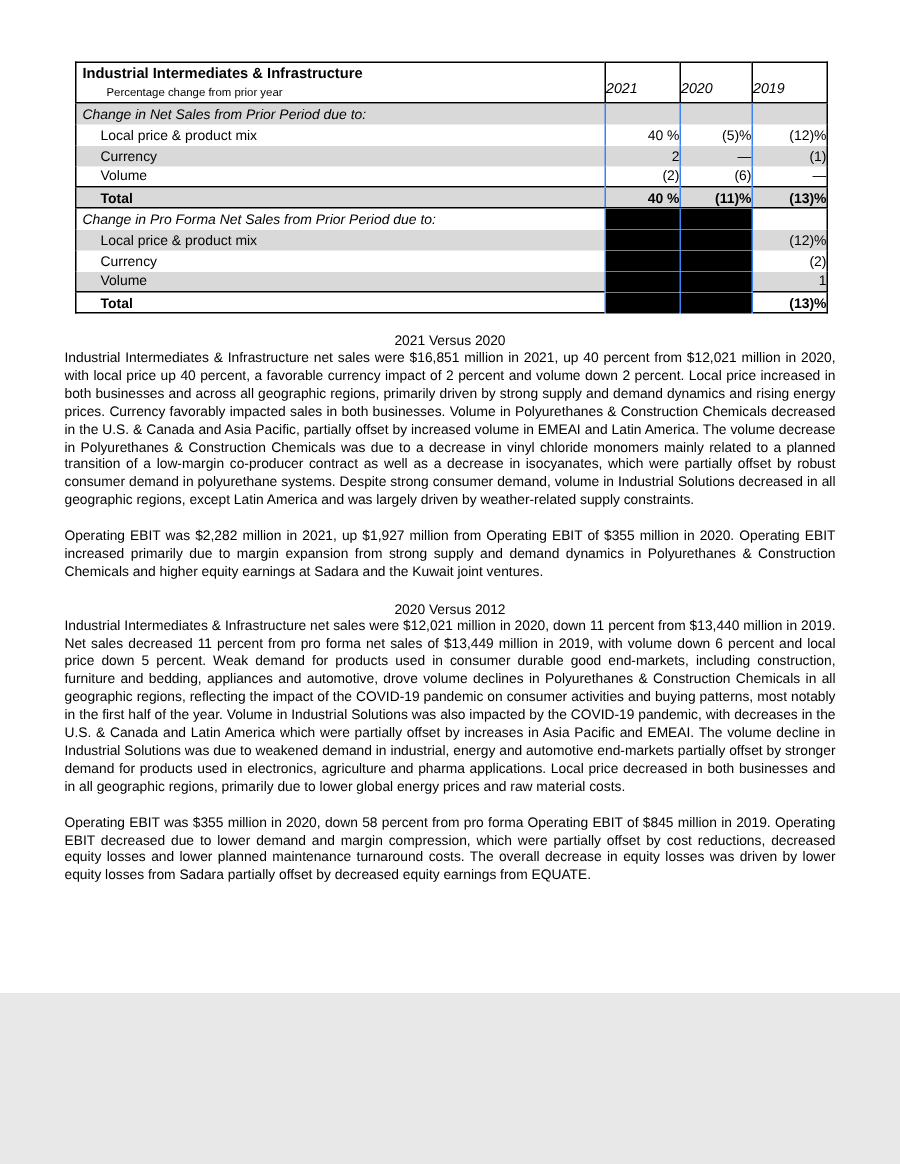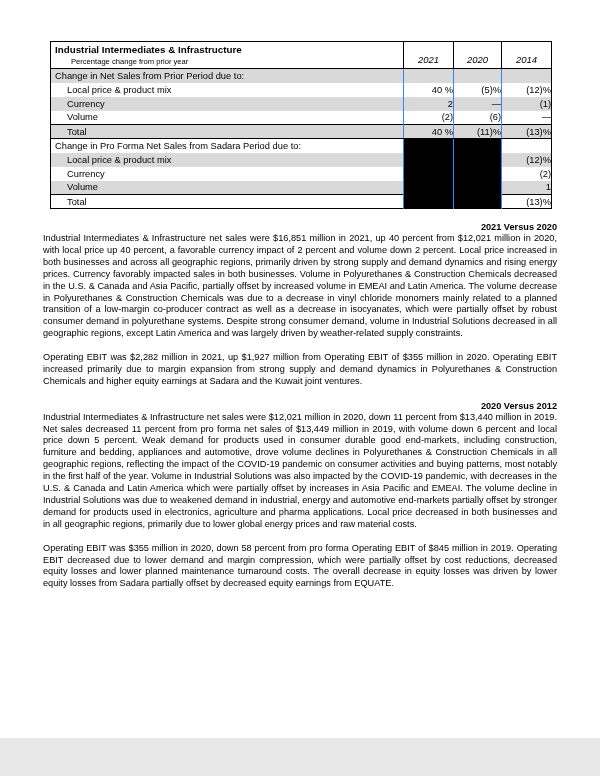--- a/index.html
+++ b/index.html
@@ -1,21 +1,21 @@
 <!DOCTYPE html>
 <html><head>
 <meta charset="utf-8">
 <style>
   * { margin: 0; padding: 0; box-sizing: border-box; }
   html, body { background: #e8e8e8; }
   body { font-family: "Liberation Sans", "DejaVu Sans", sans-serif; color: #000; }
   .page {
     position: relative;
     width: 600px;
-    height: 738px;
+    height: 662px;
     background: #ffffff;
     margin: 0 auto;
     overflow: hidden;
   }
 
   
   .tbl-wrap { position: absolute; left: 50px; top: 41px; }
   table.fin {
     border-collapse: collapse;
     table-layout: fixed;
@@ -29,54 +29,54 @@
   col.c-2021 { width: 50px; }
   col.c-2020 { width: 48px; }
   col.c-2019 { width: 50px; }
 
   tr.hdr-row td { border-bottom: 1.3px solid #000; height: 27px; vertical-align: bottom; }
   .title-cell { padding: 2px 4px 1px 4px; vertical-align: top !important; }
   .tbl-title { font-weight: bold; font-size: 9.8px; line-height: 12px; }
   .tbl-sub { font-size: 7.6px; line-height: 11px; margin-left: 16px; }
   td.year {
     border-left: 1px solid #000;
-    text-align: center;
+    text-align: left;
     font-style: italic;
     font-size: 9.5px;
     padding-bottom: 3px;
   }
 
   table.fin tr.data-row td { height: 14px; }
-  td.sec-hdr { padding-left: 4px; }
+  td.sec-hdr { font-style: italic; padding-left: 4px; }
   td.lbl { padding-left: 16px; }
   td.val {
     border-left: 1px solid #3b82f6;
     text-align: right;
     padding-right: 0;
   }
   tr.shade td { background: #d9d9d9; }
-  tr.total-row td { border-top: 1.3px solid #000; }
+  tr.total-row td { border-top: 1.3px solid #000; font-weight: bold; }
   tr.total-sep td { border-bottom: 1.3px solid #000; }
   td.blk { background: #000 !important; }
 
   
   .body-text {
     position: absolute;
     left: 43px;
     top: 221px;
     width: 514px;
     font-size: 9.2px;
     line-height: 11.9px;
     text-align: justify;
   }
   .body-text h2 {
     font-size: 9.2px;
-    font-weight: bold;
+    font-weight: normal;
     line-height: 12px;
-    text-align: right;
+    text-align: center;
   }
   .body-text p { margin: 0 0 11.9px 0; }
 
   .page-number {
     position: absolute;
     left: 0;
     top: 748px;
     width: 100%;
     text-align: center;
     font-size: 9px;
@@ -96,21 +96,21 @@
           <col class="c-2019">
       </colgroup>
       <tbody>
         <tr class="hdr-row">
           <td class="title-cell">
             <div class="tbl-title">Industrial Intermediates &amp; Infrastructure</div>
             <div class="tbl-sub">Percentage change from prior year</div>
           </td>
           <td class="year">2021</td>
           <td class="year">2020</td>
-          <td class="year">2014</td>
+          <td class="year">2019</td>
         </tr>
 
         <tr class="data-row shade">
           <td class="sec-hdr">Change in Net Sales from Prior Period due to:</td>
           <td class="val"></td>
           <td class="val"></td>
           <td class="val"></td>
         </tr>
         <tr class="data-row">
           <td class="lbl">Local price &amp; product mix</td>
@@ -131,21 +131,21 @@
           <td class="val">—</td>
         </tr>
         <tr class="data-row shade total-row total-sep">
           <td class="lbl">Total</td>
           <td class="val">40 %</td>
           <td class="val">(11)%</td>
           <td class="val">(13)%</td>
         </tr>
 
         <tr class="data-row">
-          <td class="sec-hdr">Change in Pro Forma Net Sales from Sadara Period due to:</td>
+          <td class="sec-hdr">Change in Pro Forma Net Sales from Prior Period due to:</td>
           <td class="val blk"></td>
           <td class="val blk"></td>
           <td class="val"></td>
         </tr>
         <tr class="data-row shade">
           <td class="lbl">Local price &amp; product mix</td>
           <td class="val blk"></td>
           <td class="val blk"></td>
           <td class="val">(12)%</td>
         </tr>

